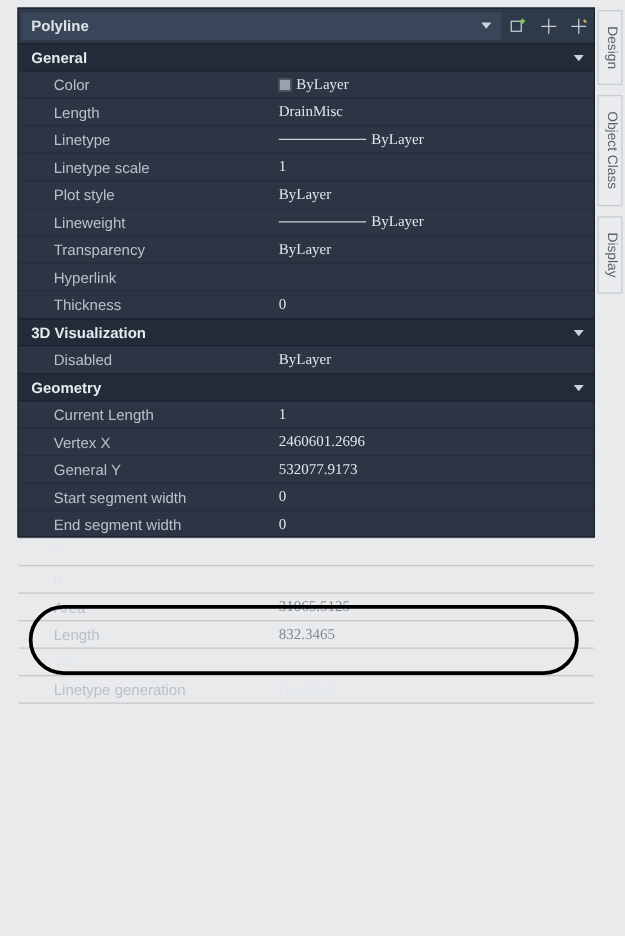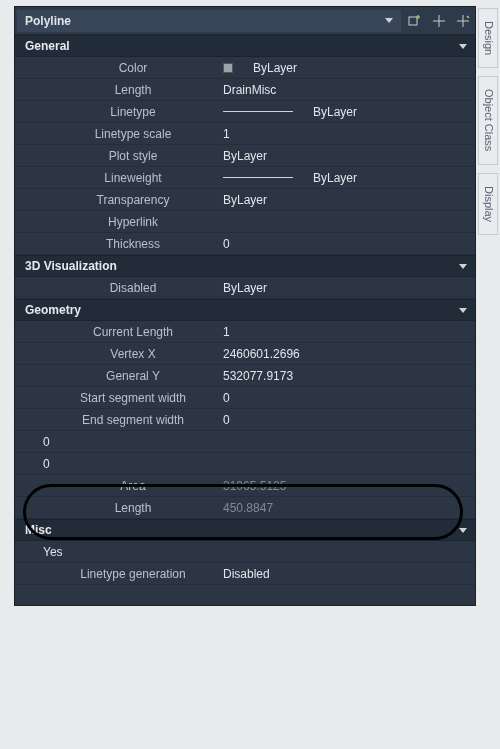--- a/index.html
+++ b/index.html
@@ -8,21 +8,21 @@
     font-family: "Segoe UI", Arial, sans-serif;
     font-size: 12px;
     color: #d8dce0;
     width: 500px;
     height: 749px;
     overflow: hidden;
   }
   .panel {
     position: relative;
     width: 462px;
-    height: 600px;
+    height: 424px;
     background: #2b3544;
     margin: 6px 0 0 14px;
     border: 1px solid #1a2028;
   }
   .toprow {
     display: flex;
     align-items: center;
     height: 28px;
     background: #2e3a49;
     border-bottom: 1px solid #222a36;
@@ -70,32 +70,32 @@
     border-left: 4px solid transparent;
     border-right: 4px solid transparent;
     border-top: 5px solid #cfd3d8;
   }
   .row {
     display: flex;
     align-items: center;
     height: 22px;
     padding-left: 28px;
     border-bottom: 1px solid rgba(0,0,0,0.15);
-    text-align: center;
   }
   .row .label {
     width: 180px;
     color: #b9c1cb;
   }
   .row .value {
     flex: 1;
     color: #e2e6eb;
     display: flex;
     align-items: center;
-    gap: 20px;
+    gap: 4px;
+    font-family: Liberation Serif, serif;
   }
   .row.readonly .value { color: #808a96; }
   .swatch {
     width: 10px; height: 10px;
     background: #9aa1aa;
     border: 1px solid #555;
     display: inline-block;
   }
   .linesample {
     width: 70px; height: 0;
@@ -257,28 +257,24 @@
     </div>
     <div class="row">
       <div class="value">0</div>
     </div>
     <div class="row readonly">
       <div class="label">Area</div>
       <div class="value">31065.5125</div>
     </div>
     <div class="row readonly">
       <div class="label">Length</div>
-      <div class="value">450.8847</div>
-    </div>
-  </div>
-
-  <div class="section-header">
-    <span>Misc</span>
-    <span class="chev"></span>
-  </div>
+      <div class="value">832.3465</div>
+    </div>
+  </div>
+
   <div>
     <div class="row">
       <div class="value">Yes</div>
     </div>
     <div class="row">
       <div class="label">Linetype generation</div>
       <div class="value">Disabled</div>
     </div>
   </div>
 

